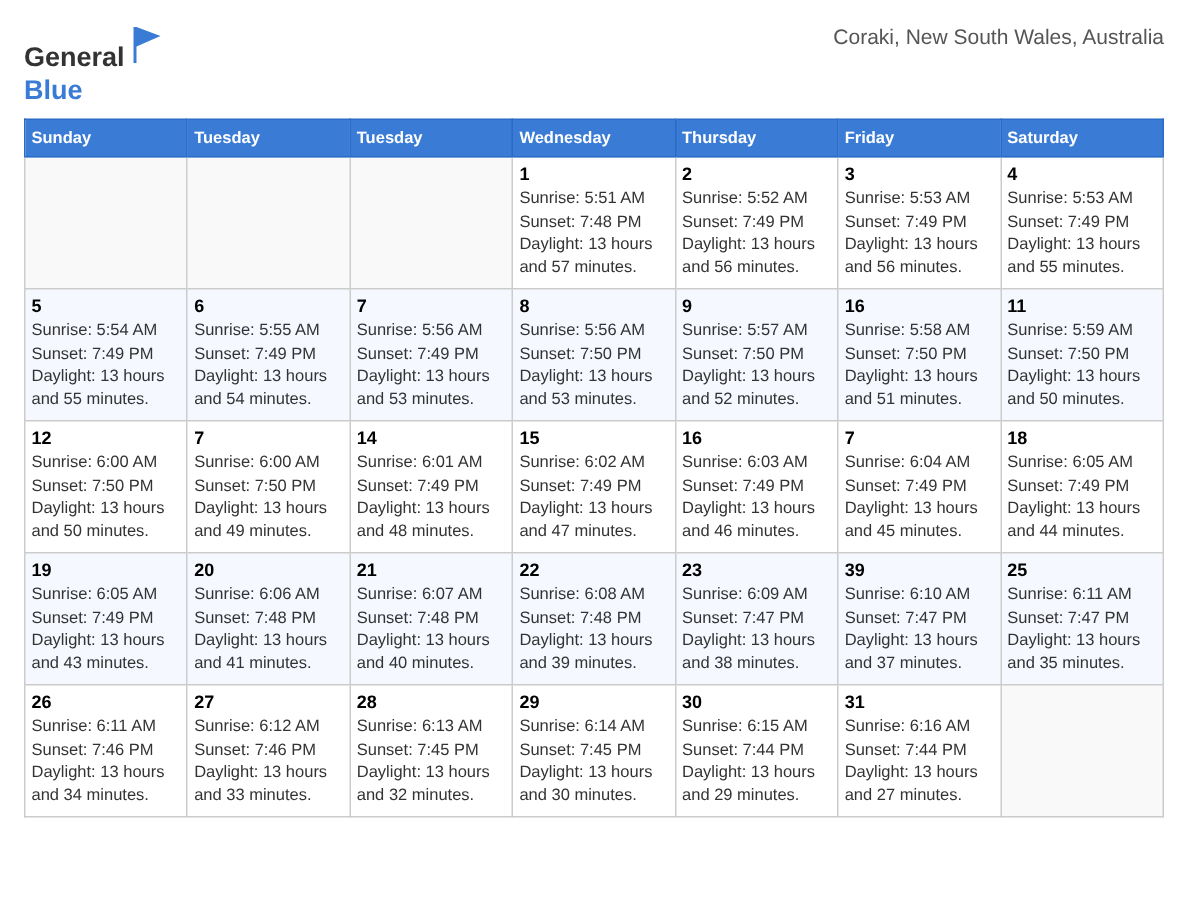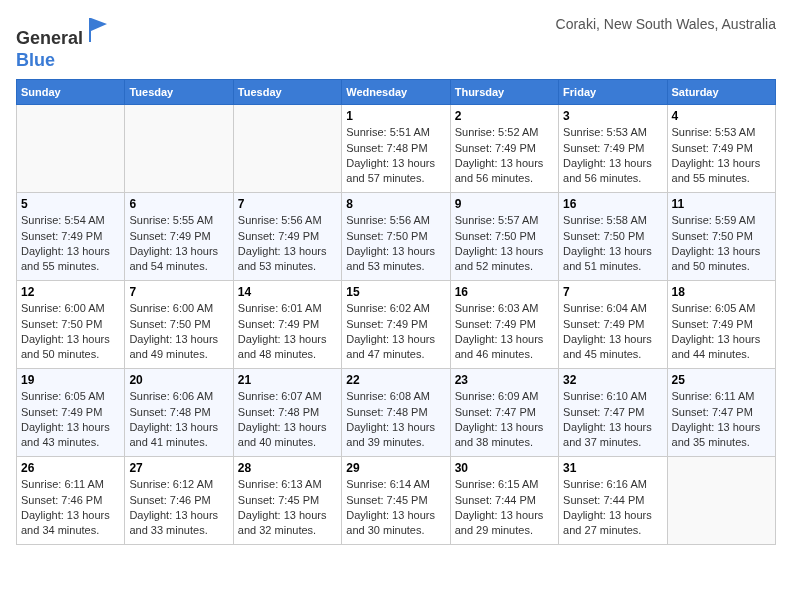--- a/index.html
+++ b/index.html
@@ -215,21 +215,21 @@
         </td>
         <td>
           <span class="day-number">22</span>
           <div class="day-info">Sunrise: 6:08 AM<br>Sunset: 7:48 PM<br>Daylight: 13 hours and 39 minutes.</div>
         </td>
         <td>
           <span class="day-number">23</span>
           <div class="day-info">Sunrise: 6:09 AM<br>Sunset: 7:47 PM<br>Daylight: 13 hours and 38 minutes.</div>
         </td>
         <td>
-          <span class="day-number">32</span>
+          <span class="day-number">39</span>
           <div class="day-info">Sunrise: 6:10 AM<br>Sunset: 7:47 PM<br>Daylight: 13 hours and 37 minutes.</div>
         </td>
         <td>
           <span class="day-number">25</span>
           <div class="day-info">Sunrise: 6:11 AM<br>Sunset: 7:47 PM<br>Daylight: 13 hours and 35 minutes.</div>
         </td>
       </tr>
       <tr>
         <td>
           <span class="day-number">26</span>

